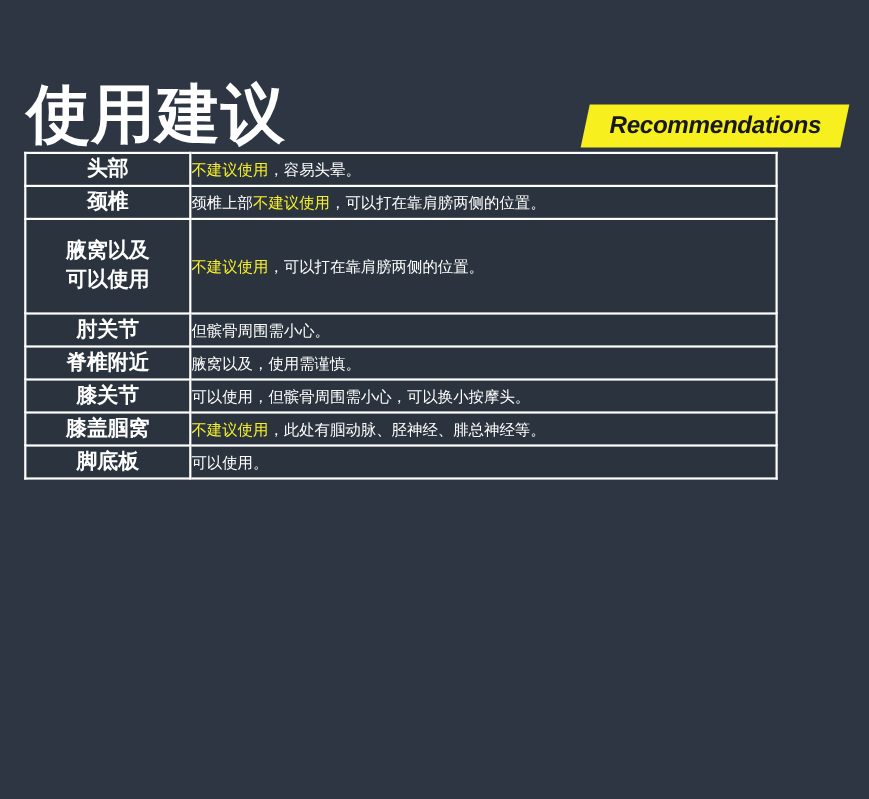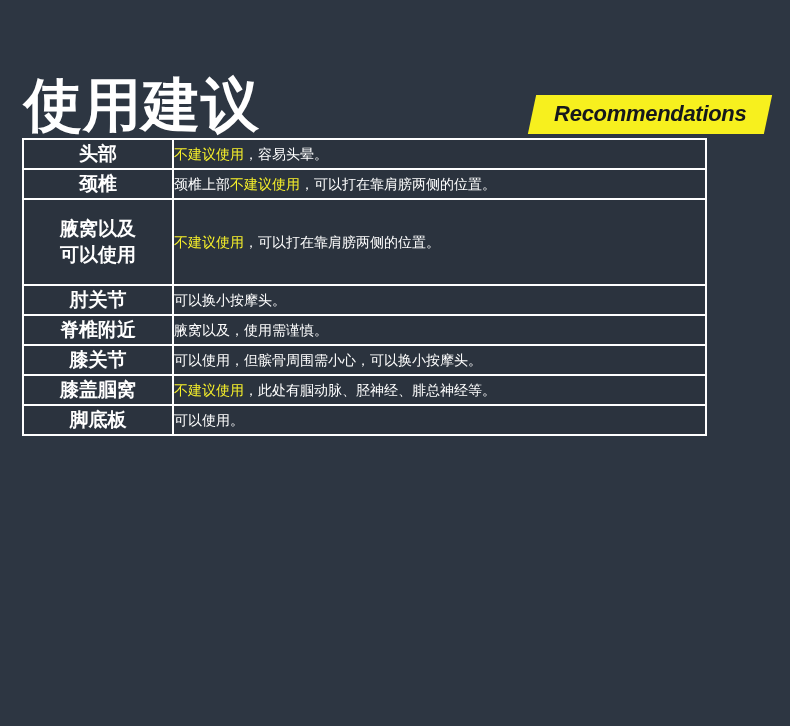--- a/index.html
+++ b/index.html
@@ -128,21 +128,21 @@
         <td class="cell-region">
           <span class="region-line">腋窝以及</span>
           <span class="region-line">可以使用</span>
         </td>
         <td class="cell-note"><span class="hl">不建议使用</span><span>，可以打在靠肩膀两侧的位置。</span></td>
       </tr>
       <tr>
         <td class="cell-region">
           <span class="region-line">肘关节</span>
         </td>
-        <td class="cell-note"><span>可以换小按摩头。</span></td>
+        <td class="cell-note"><span>但髌骨周围需小心。</span></td>
       </tr>
       <tr>
         <td class="cell-region">
           <span class="region-line">脊椎附近</span>
         </td>
         <td class="cell-note"><span>腋窝以及，使用需谨慎。</span></td>
       </tr>
       <tr>
         <td class="cell-region">
           <span class="region-line">膝关节</span>

